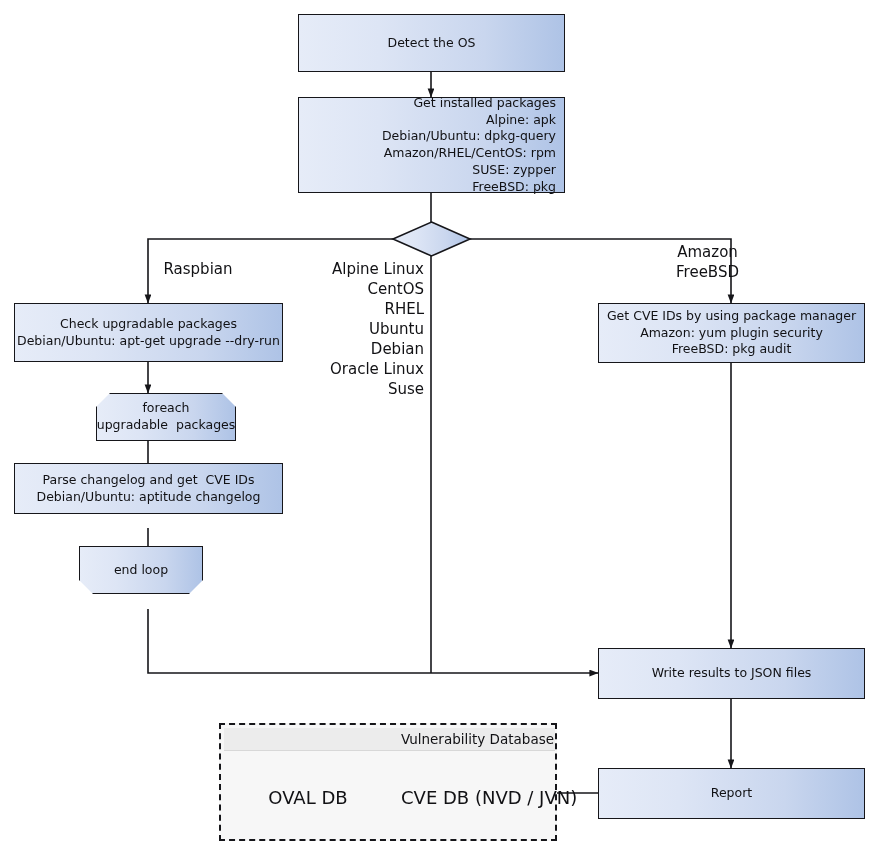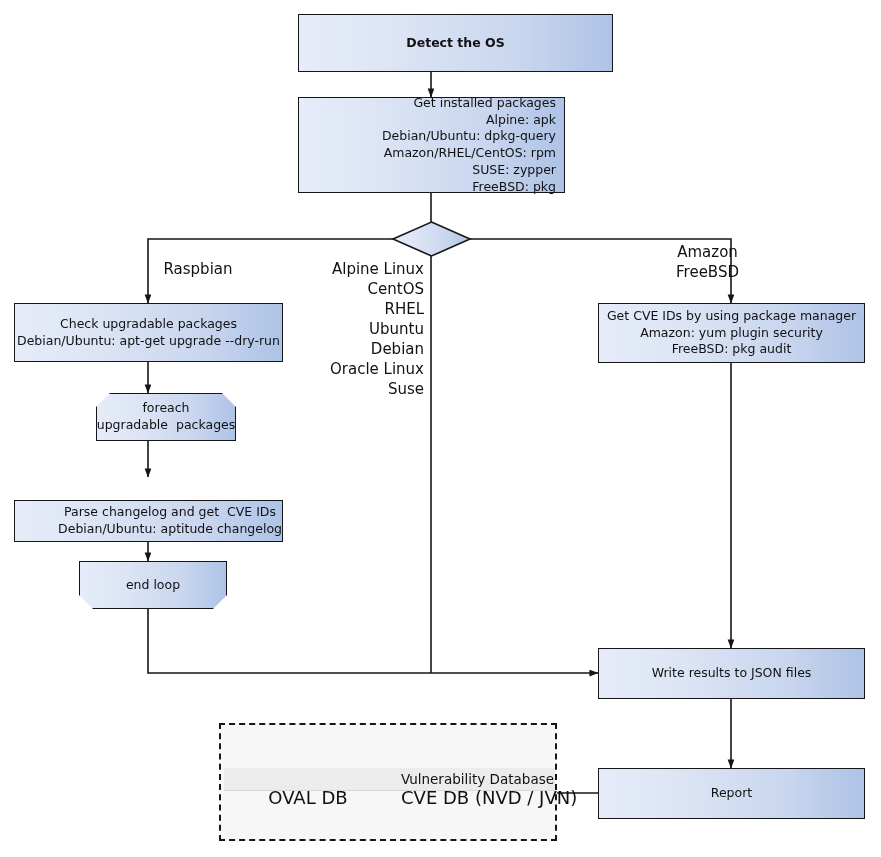--- a/index.html
+++ b/index.html
@@ -88,21 +88,20 @@
     border-bottom: 1px solid #d8d8d8;
     font-size: 13.5px;
     color: #111114;
     display: flex;
     align-items: center;
     justify-content: flex-end;
     padding-right: 1px;
     overflow: hidden;
     white-space: nowrap;
     z-index: 3;
-    margin-top: 40px;
   }
   .cyl-label {
     position: absolute;
     width: 100%;
     text-align: center;
     font-size: 18px;
     color: #111114;
     z-index: 5;
     white-space: pre;
   }
@@ -165,21 +164,21 @@
     <path d="M236,777 a72,13 0 0 0 144,0 L380,777 L380,768 a72,13 0 0 0 -144,0 z" fill="url(#cylgrad)" stroke="#16161a" stroke-width="1.4"></path>
     <path d="M236,768 L236,809 a72,13 0 0 0 144,0 L380,768" fill="url(#cylgrad)" stroke="#16161a" stroke-width="1.4"></path>
     <ellipse cx="308" cy="768" rx="72" ry="13" fill="url(#captop)" stroke="#16161a" stroke-width="1.4"></ellipse>
   </g>
   <g>
     <path d="M401,768 L401,809 a72,13 0 0 0 144,0 L545,768" fill="url(#cylgrad)" stroke="#16161a" stroke-width="1.4"></path>
     <ellipse cx="473" cy="768" rx="72" ry="13" fill="url(#captop)" stroke="#16161a" stroke-width="1.4"></ellipse>
   </g>
 </svg>
 
-<div class="node" style="left:298px; top:14px; width:315px; height:58px;font-weight:bold;">
+<div class="node" style="left:298px; top:14px; width:267px; height:58px;">
   <span>Detect the OS</span>
 </div>
 
 <div class="node ralign" style="left:298px; top:97px; width:267px; height:96px;">
   <span>Get installed packages
 Alpine: apk
 Debian/Ubuntu: dpkg-query
 Amazon/RHEL/CentOS: rpm
 SUSE: zypper
 FreeBSD: pkg</span>
@@ -201,26 +200,26 @@
 <div class="node" style="left:14px; top:303px; width:269px; height:59px;">
   <span>Check upgradable packages
 Debian/Ubuntu: apt-get upgrade --dry-run</span>
 </div>
 
 <div class="loopnode loop-top" style="left:79px; top:393px; width:140px; height:48px;margin-left:17px;">
   <span>foreach
 upgradable  packages</span>
 </div>
 
-<div class="node" style="left:14px; top:500px; width:269px; height:42px;justify-content:flex-end;">
+<div class="node" style="left:14px; top:463px; width:269px; height:51px;">
   <span>Parse changelog and get  CVE IDs
 Debian/Ubuntu: aptitude changelog</span>
 </div>
 
-<div class="loopnode loop-bottom" style="left:79px; top:561px; width:148px; height:48px;">
+<div class="loopnode loop-bottom" style="left:79px; top:546px; width:124px; height:48px;">
   <span>end loop</span>
 </div>
 
 <div class="node" style="left:598px; top:303px; width:267px; height:60px;">
   <span>Get CVE IDs by using package manager
 Amazon: yum plugin security
 FreeBSD: pkg audit</span>
 </div>
 
 <div class="node" style="left:598px; top:648px; width:267px; height:51px;">

